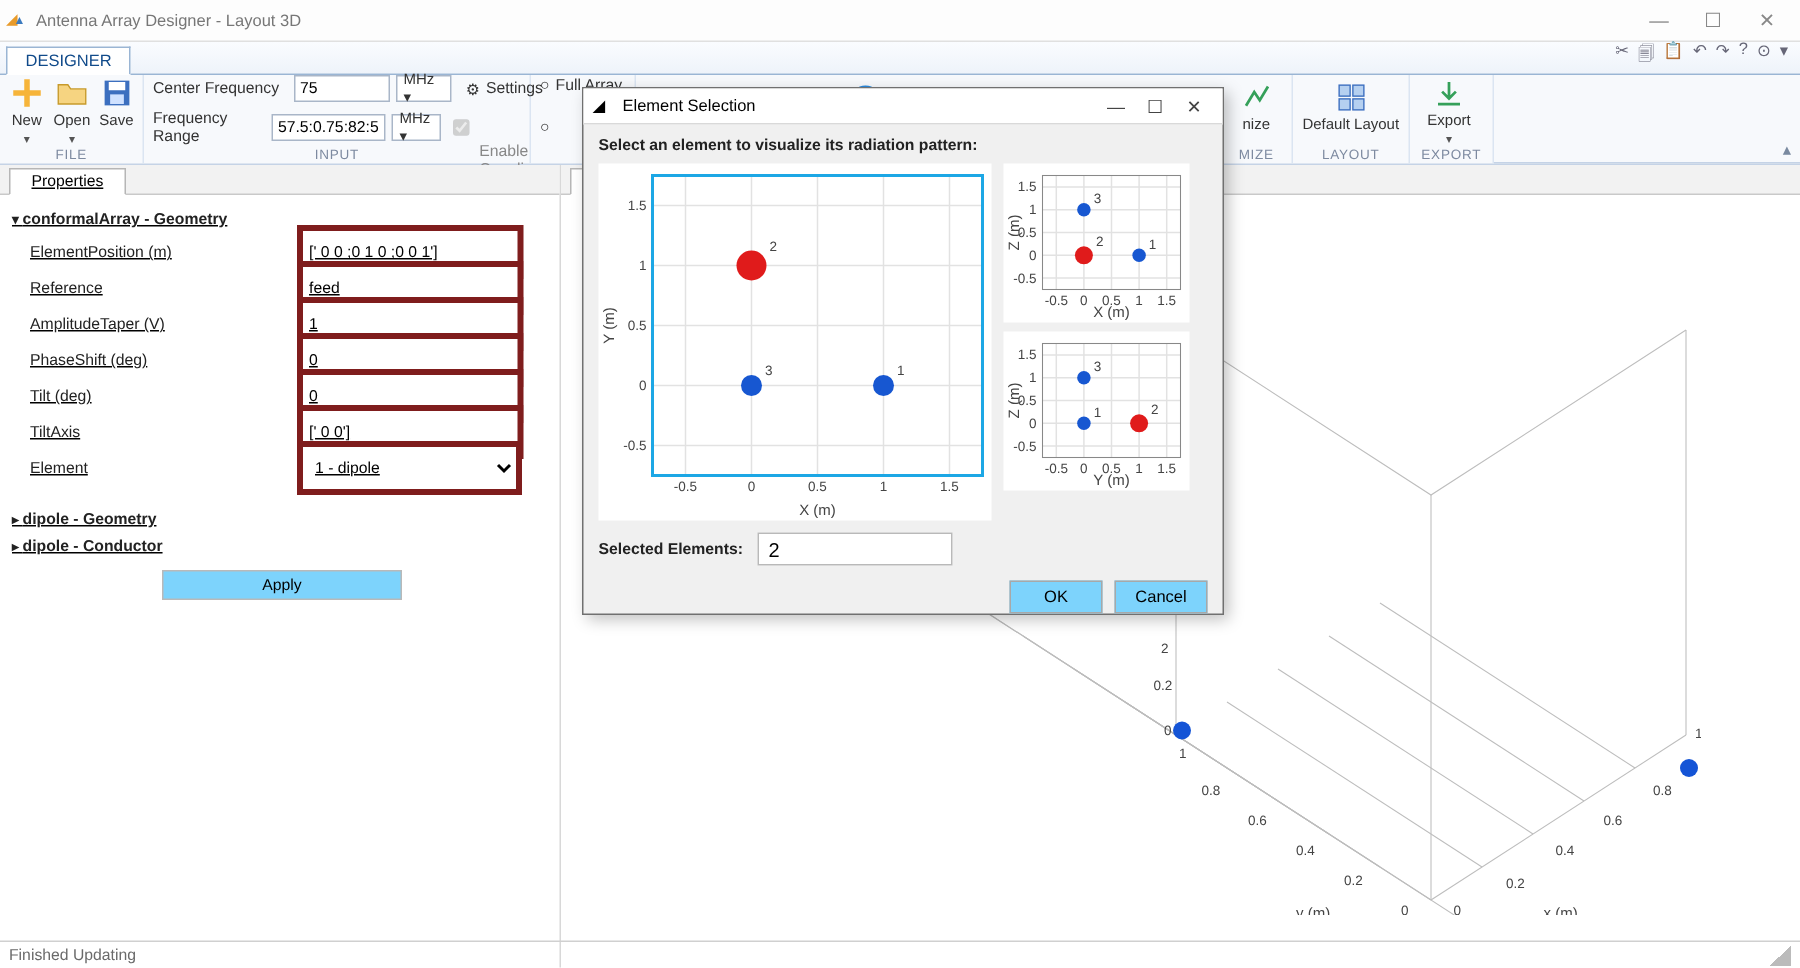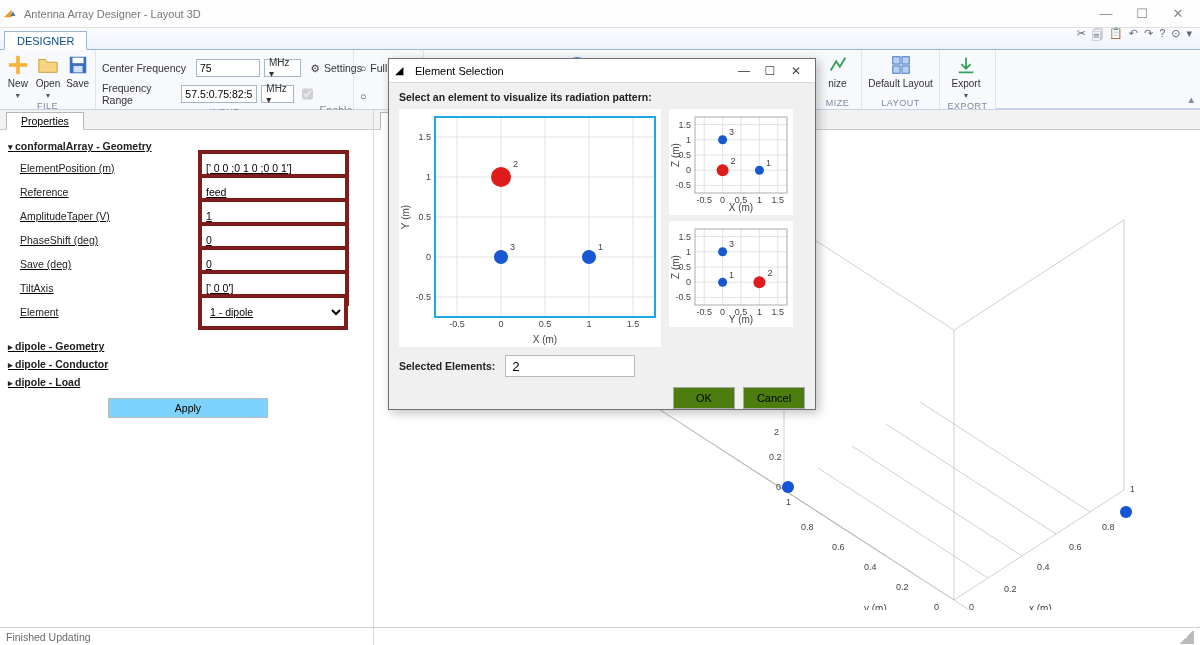--- a/index.html
+++ b/index.html
@@ -11,21 +11,21 @@
   .titlebar .logo::after{content:"▲"; color:#3c7bbf; font-size:8px; position:absolute; left:5px; top:2px;}
   .titlebar .spacer{flex:1;}
   .winbtn{width:36px; text-align:center; color:#888; font-size:13px;}
   
   .tabstrip{height:22px; background:linear-gradient(#fafcff,#eef3fa); display:flex; align-items:flex-end; padding-left:4px; border-bottom:1px solid #9ab5d4;}
   .tab-active{background:#fff; border:1px solid #9ab5d4; border-bottom:1px solid #fff; padding:3px 12px 2px; font-size:11px; color:#104a8a; position:relative; top:1px;}
   .tabstrip .spacer{flex:1;}
   .qat{display:flex; gap:6px; padding:0 8px 3px; color:#667;}
   
   .ribbon{height:60px; background:#f7f9fc; border-bottom:1px solid #c5d3e6; display:flex;}
-  .rgroup{border-right:1px solid #dbe5f2; display:flex; flex-direction:column; justify-content:space-between; padding:2px 6px 0;}
+  .rgroup{border-right:1px solid #dbe5f2; display:flex; flex-direction:column; justify-content:flex-end; padding:2px 6px 0;}
   .rgroup-inner{display:flex; align-items:flex-start; gap:6px; flex:1;}
   .rlabel{text-align:center; font-size:9px; color:#7d8aa0; padding:1px 0; letter-spacing:0.5px;}
   .bigbtn{display:flex; flex-direction:column; align-items:center; justify-content:center; width:40px; gap:2px; font-size:10px; color:#333; padding-top:2px;}
   .bigbtn svg,.bigbtn .ico{width:22px;height:22px;}
   .drop-caret{font-size:8px; color:#555;}
   .inrow{display:flex; align-items:center; gap:4px; font-size:10.5px; color:#333; height:24px;}
   .inrow input{height:18px; font-size:10.5px; padding:0 3px; border:1px solid #a9b6c8;}
   .inrow .unit{border:1px solid #a9b6c8; background:#fff; height:18px; display:flex; align-items:center; padding:0 4px; font-size:10px;}
   .chk{width:11px;height:11px;}
   
@@ -57,21 +57,21 @@
   .dlg-body{padding:8px 10px 6px; font-size:10.5px; color:#222;}
   .dlg-instr{font-weight:bold; font-size:10.5px; margin-bottom:6px;}
   .plots{display:flex; gap:8px;}
   .mainplot{width:262px; height:238px; background:#fff; position:relative;}
   .sideplots{display:flex; flex-direction:column; gap:6px;}
   .miniplot{width:124px; height:106px; background:#fff; position:relative;}
   .selrow{display:flex; align-items:center; gap:10px; margin-top:8px;}
   .selrow label{font-weight:bold;}
   .selrow input{width:130px; height:22px; border:1px solid #b9b9b9; background:#fff; padding:0 6px;}
   .dlg-buttons{display:flex; gap:8px; justify-content:flex-end; padding:4px 10px 0;}
-  .dlg-buttons button{width:62px; height:22px; background:#4d7c0f; border:1px solid #a8a8a8; font-size:11px;}
+  .dlg-buttons button{width:62px; height:22px; background:#7dd3fc; border:1px solid #a8a8a8; font-size:11px;}
   
   .status{position:absolute; left:0; right:0; bottom:0; height:18px; border-top:1px solid #d0d0d0; padding:0 6px; font-size:10.5px; color:#6a6a6a; display:flex; align-items:center;text-align:center;}
   .status .spacer{flex:1;}
   .status .grip{width:14px;height:14px; background:linear-gradient(135deg, transparent 50%, #bbb 50%);}
   
   .ax text{font-size:9px; fill:#444;}
   .ax .lbl{font-size:10px;}
 </style>
 </head>
 <body>
@@ -257,35 +257,34 @@
         </div>
       <div class="prow">
           <label>AmplitudeTaper (V)</label>
         <input value="1" style="">
         </div>
       <div class="prow">
           <label>PhaseShift (deg)</label>
         <input value="0" style="">
         </div>
       <div class="prow">
-          <label>Save (deg)</label>
+          <label>Tilt (deg)</label>
         <input value="0" style="">
         </div>
       <div class="prow">
           <label>TiltAxis</label>
         <input value="[' 0 0']" style="">
         </div>
       <div class="prow">
           <label>Element</label>
         <select><option>1 - dipole</option></select>
         </div>
       <div style="height:10px;"></div>
       <div class="sec closed">dipole - Geometry</div>
       <div class="sec closed">dipole - Conductor</div>
-      <div class="sec closed">dipole - Load</div>
       <div class="applybar"><button class="applybtn">Apply</button></div>
     </div>
   </div>
 
   <div class="canvas">
     <div class="ctab-row">
         <div class="ctab">Array</div>
       </div>
     <div class="canvas-inner">
 

